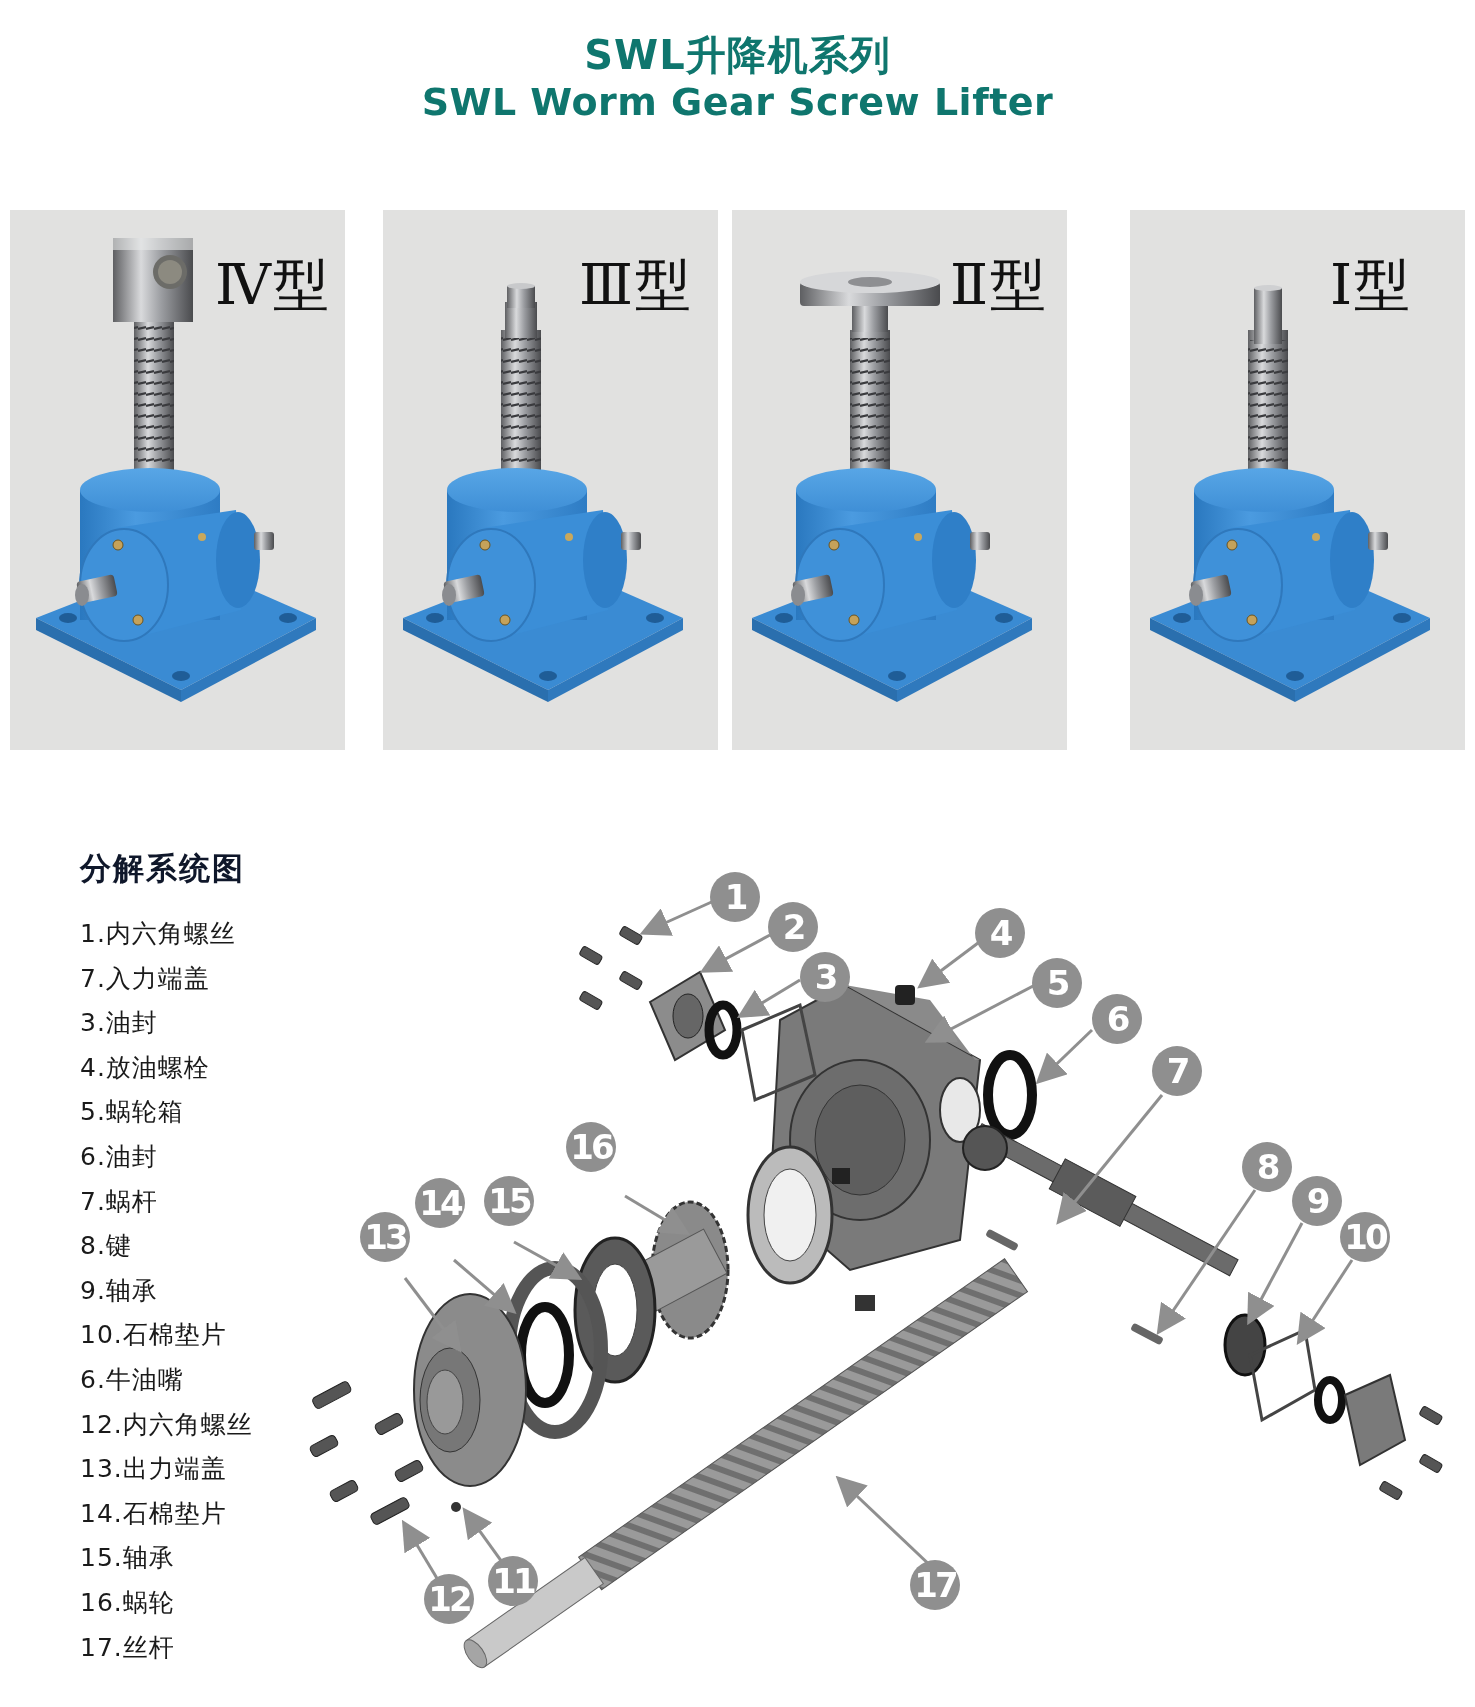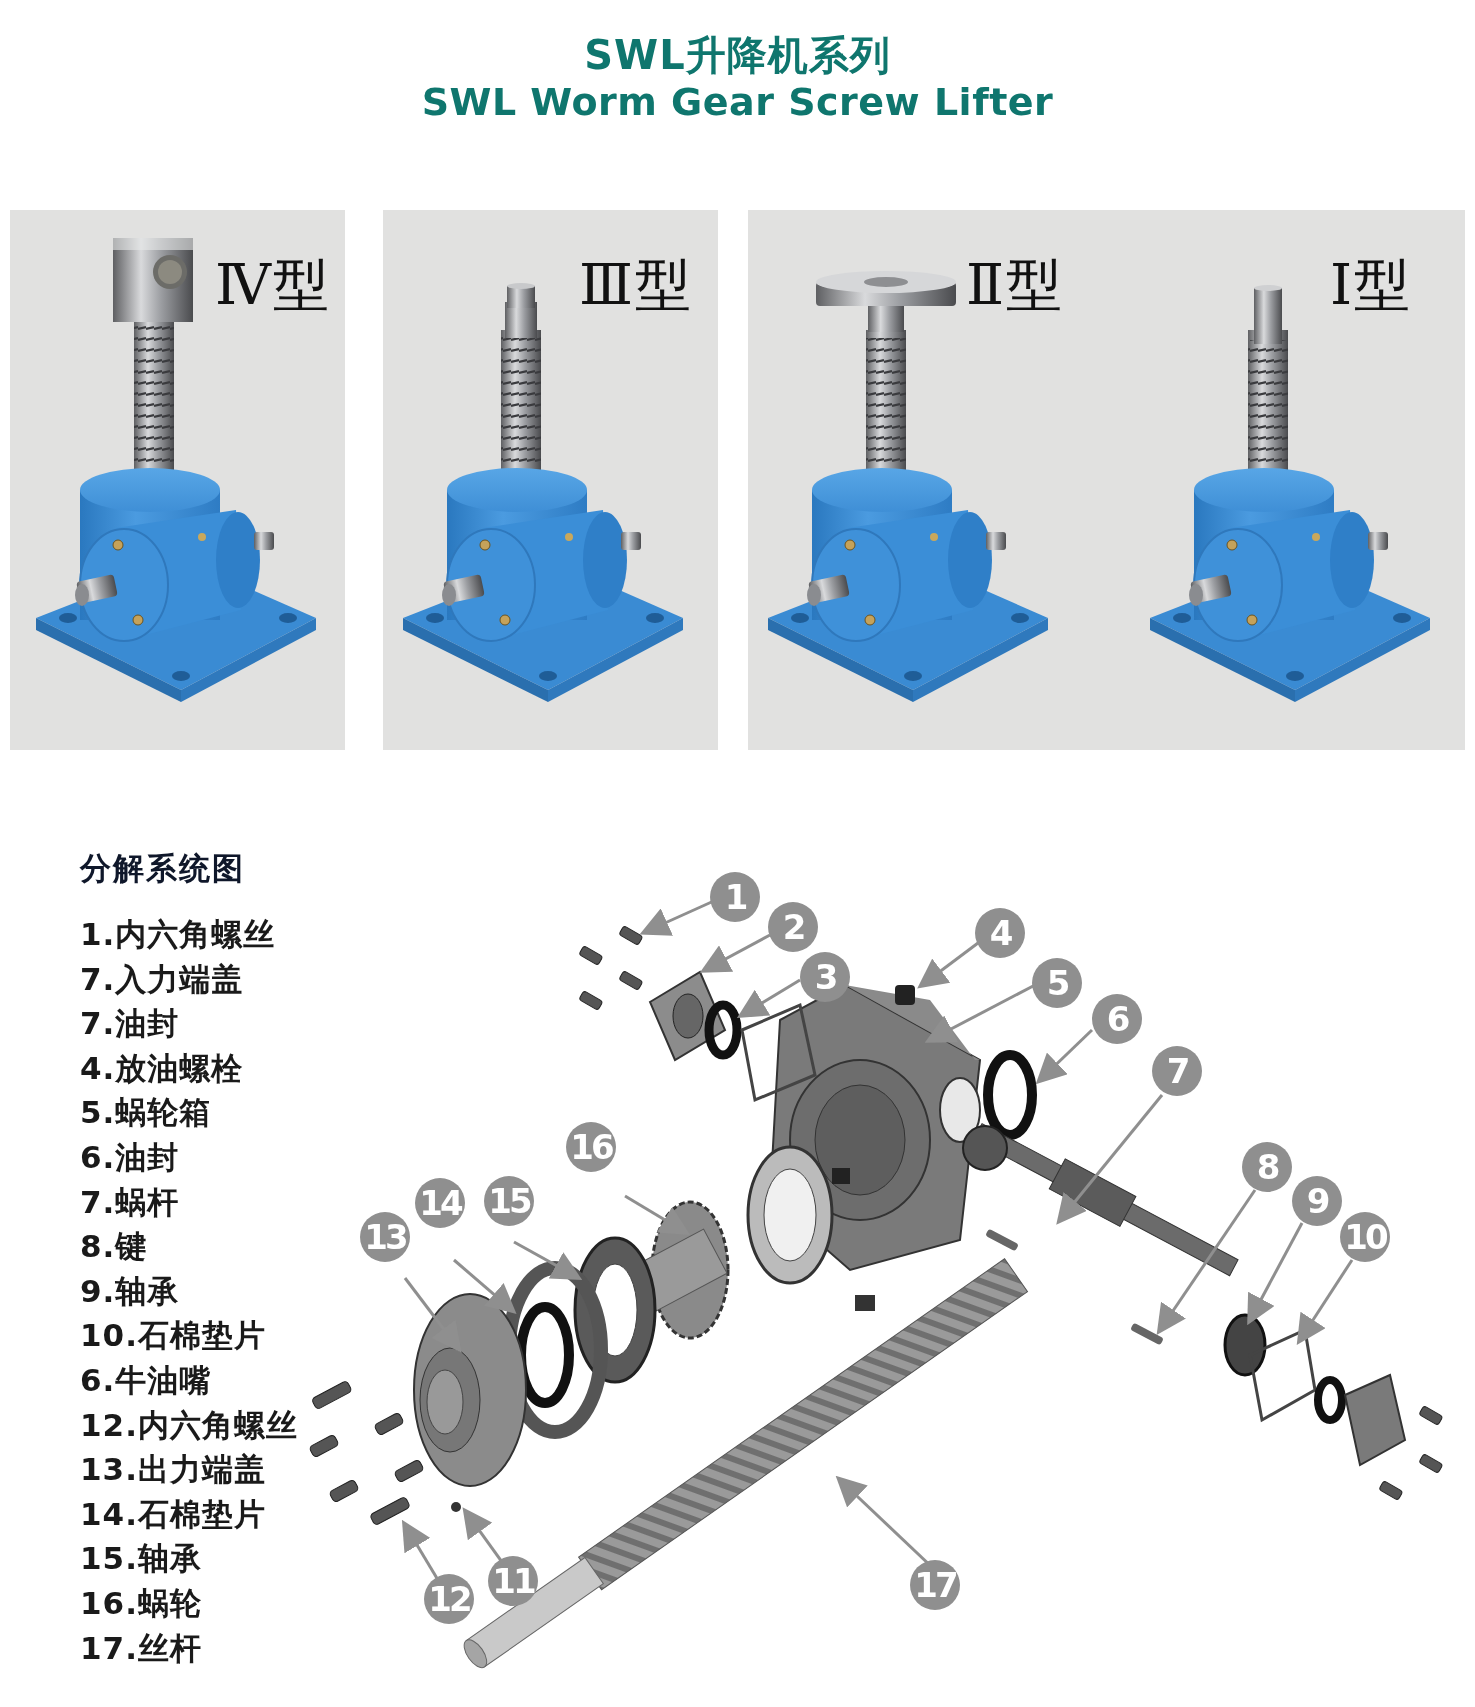--- a/index.html
+++ b/index.html
@@ -7,21 +7,21 @@
   .title { position:absolute; left:0; width:1475px; text-align:center; color:#0f766e; font-family:"DejaVu Sans", sans-serif; font-weight:bold; }
   .title-cn { top:28px; font-size:40px; letter-spacing:1px; }
   .title-en { top:80px; font-size:38px; letter-spacing:0.5px; }
 
   .panel { position:absolute; top:210px; width:335px; height:540px; background:#e1e1e0; overflow:hidden;text-align:right; }
   .panel-label { position:absolute; top:38px; font-family:"DejaVu Serif", serif; font-size:56px; color:#111; font-weight:normal; letter-spacing:2px; }
   .panel svg { position:absolute; left:0; top:0; }
 
   .section-heading { position:absolute; left:80px; top:848px; font-size:31px; font-weight:bold; color:#0f172a; letter-spacing:2px; }
   .parts-list { position:absolute; left:80px; top:912px; margin:0; padding:0; list-style:none; }
-  .parts-list li { height:44.6px; line-height:44.6px; font-size:31px; font-weight:bold; color:#1a1a1a; letter-spacing:1px; white-space:nowrap; }
+  .parts-list li { height:44.6px; line-height:44.6px; font-size:25px; font-weight:normal; color:#1a1a1a; letter-spacing:1px; white-space:nowrap; }
 
   .diagram { position:absolute; left:300px; top:860px; }
   .callout { position:absolute; width:50px; height:50px; border-radius:50%; background:#8f8f8f; color:#fff; font-weight:bold; font-size:34px; text-align:center; line-height:50px; letter-spacing:-3px; }
 </style>
 </head>
 <body>
 
 <div class="title title-cn">SWL升降机系列</div>
 <div class="title title-en">SWL Worm Gear Screw Lifter</div>
 
@@ -92,21 +92,21 @@
     <rect x="118" y="120" width="40" height="168" fill="url(#steel)"></rect>
     <rect x="118" y="120" width="40" height="168" fill="url(#thread)"></rect>
     <rect x="122" y="92" width="32" height="36" fill="url(#steel)"></rect>
     <rect x="124" y="76" width="28" height="22" fill="url(#steel)"></rect>
     <ellipse cx="138" cy="76" rx="14" ry="3" fill="#c8c9cb"></ellipse>
     <use href="#lifter-base" x="-10" y="0"></use>
   </svg>
   <div class="panel-label" style="left:196px;">Ⅲ型</div>
 </div>
 
-<div class="panel" style="left:748px;padding-left:48px;">
+<div class="panel" style="left:732px;">
   <svg width="335" height="540">
     <rect x="118" y="120" width="40" height="168" fill="url(#steel)"></rect>
     <rect x="118" y="128" width="40" height="160" fill="url(#thread)"></rect>
     <rect x="120" y="92" width="36" height="30" fill="url(#steel)"></rect>
     <rect x="68" y="72" width="140" height="24" rx="4" fill="url(#steel)"></rect>
     <ellipse cx="138" cy="72" rx="70" ry="11" fill="#d6d7d9"></ellipse>
     <ellipse cx="138" cy="72" rx="22" ry="5" fill="#8e8f92"></ellipse>
     <use href="#lifter-base" x="-10" y="0"></use>
   </svg>
   <div class="panel-label" style="left:218px;">Ⅱ型</div>
@@ -120,21 +120,21 @@
     <ellipse cx="138" cy="78" rx="14" ry="3" fill="#cfd0d2"></ellipse>
     <use href="#lifter-base" x="-10" y="0"></use>
   </svg>
   <div class="panel-label" style="left:200px;">Ⅰ型</div>
 </div>
 
 <div class="section-heading">分解系统图</div>
 <ul class="parts-list">
   <li>1.内六角螺丝</li>
   <li>7.入力端盖</li>
-  <li>7.油封</li>
+  <li>3.油封</li>
   <li>4.放油螺栓</li>
   <li>5.蜗轮箱</li>
   <li>6.油封</li>
   <li>7.蜗杆</li>
   <li>8.键</li>
   <li>9.轴承</li>
   <li>10.石棉垫片</li>
   <li>6.牛油嘴</li>
   <li>12.内六角螺丝</li>
   <li>13.出力端盖</li>

